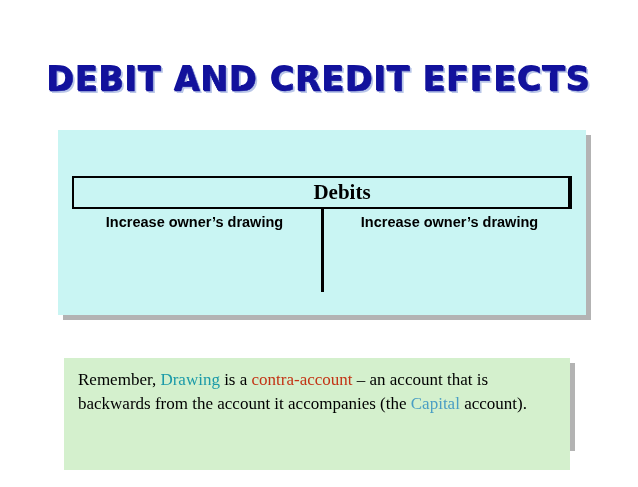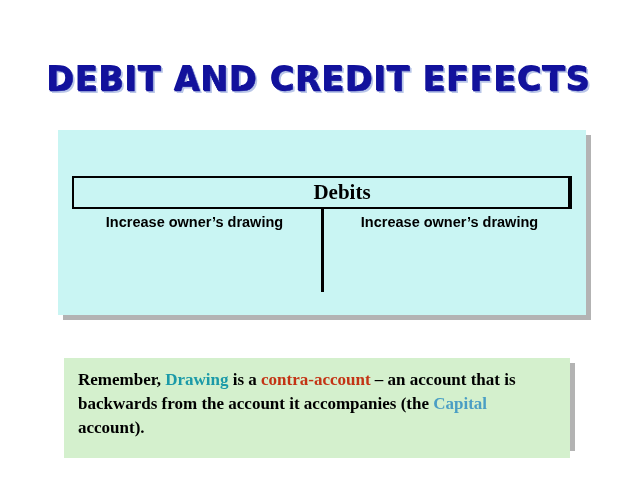--- a/index.html
+++ b/index.html
@@ -120,25 +120,24 @@
     padding: 0 10px;
     box-sizing: border-box;
   }
 
   
   .note-panel {
     position: absolute;
     left: 64px;
     top: 358px;
     width: 506px;
-    height: 100px;
+    height: 112px;
     background: #d4f0cd;
     box-sizing: border-box;
     padding: 10px 14px 0 14px;
-    font-weight: bold;
   }
   .note-panel-shadow {
     left: 69px;
     top: 363px;
     width: 506px;
     height: 88px;
   }
   .note-text {
     font-family: "Liberation Serif", serif;
     font-size: 17px;

